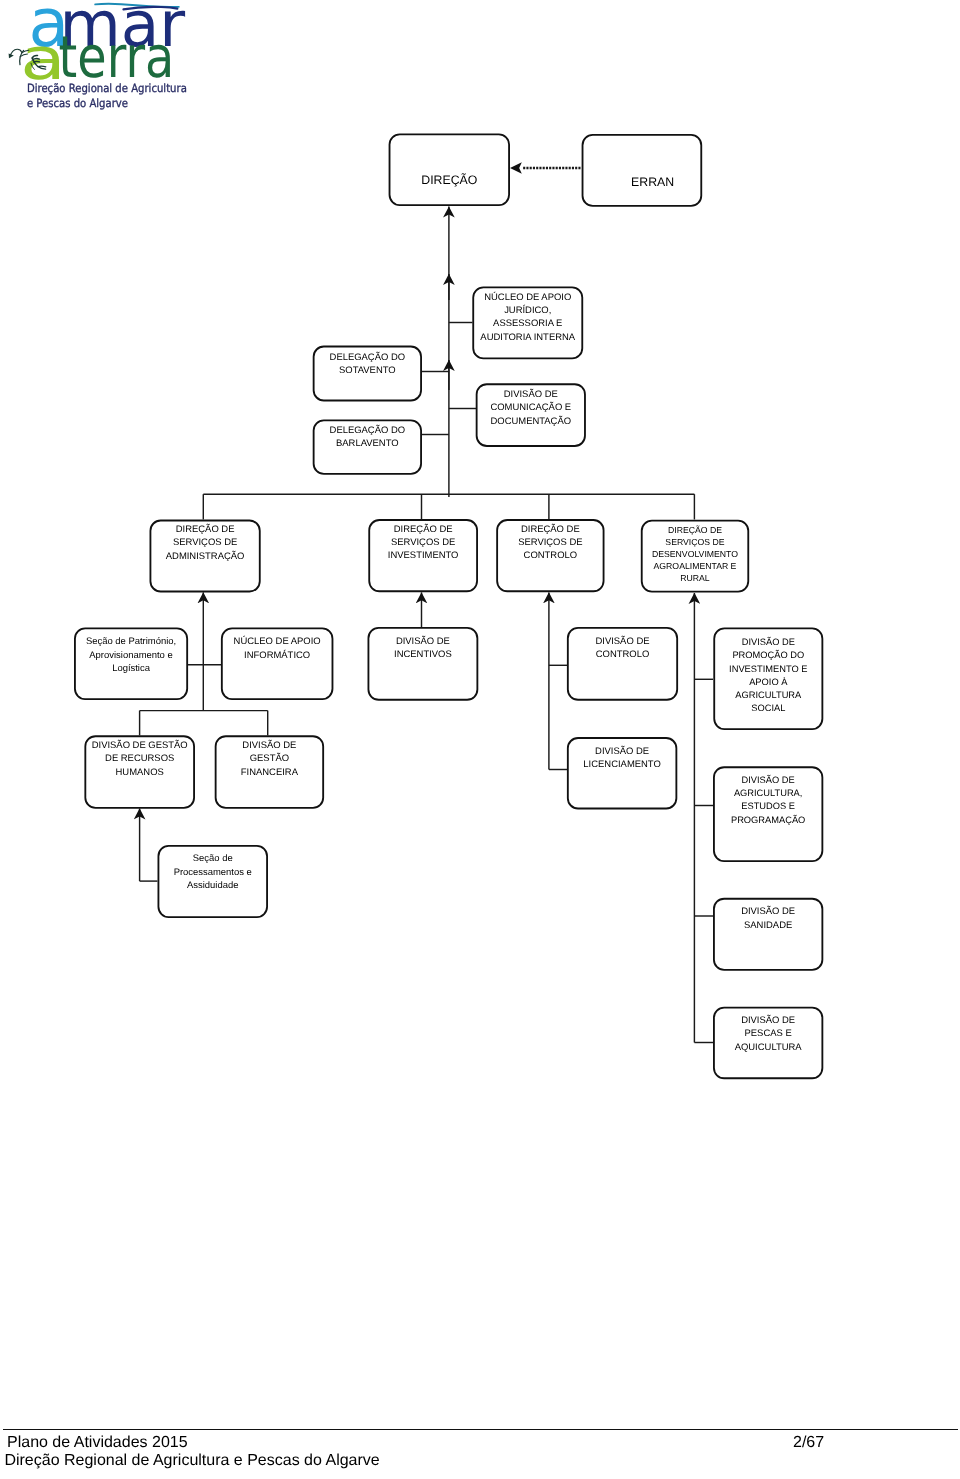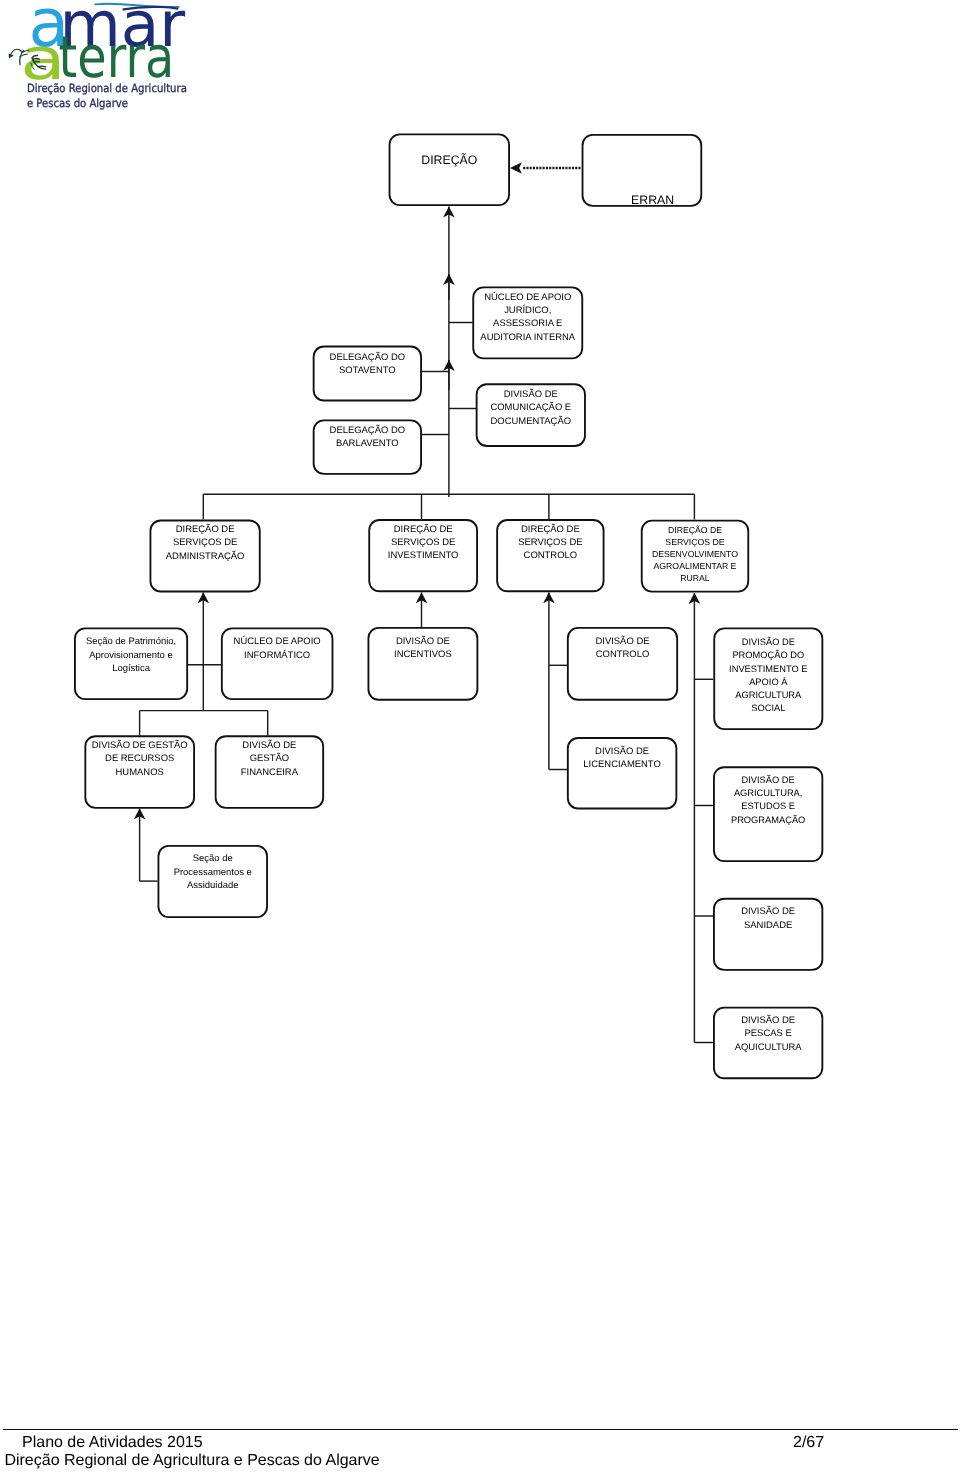--- a/index.html
+++ b/index.html
@@ -140,29 +140,29 @@
         <path d="M 694.4,1042.5 L 694.4,593.0" marker-end="url(#arr)"></path>
         <path d="M 694.4,679.3 L 713,679.3"></path>
         <path d="M 694.4,805.5 L 713,805.5"></path>
         <path d="M 694.4,916 L 713,916"></path>
         <path d="M 694.4,1042.5 L 713,1042.5"></path>
       </g>
   </svg>
 
   <div id="footrule"></div>
   <div id="footer">
-    <div class="footline" style="left:22px;top:1433.5px;">Plano de Atividades 2015</div>
+    <div class="footline" style="left:7px;top:1433.5px;">Plano de Atividades 2015</div>
     <div class="footline" style="left:4.4px;top:1451.5px;">Direção Regional de Agricultura e Pescas do Algarve</div>
     <div class="footline" style="left:793px;top:1433.5px;">2/67</div>
   </div>
 
 <div class="node" style="left: 388.6px; top: 133.4px; width: 121.4px; height: 72.6px; font-size: 12.3px; line-height: 13.3px; align-items: flex-start;">
-      <span style="padding-top: 21px;">DIREÇÃO</span>
-    </div>
-    <div class="node" style="left: 581.6px; top: 134px; width: 142px; height: 72.8px; font-size: 12.3px; line-height: 13.3px; align-items: flex-end;">
+      <span style="padding-top: 41px;">DIREÇÃO</span>
+    </div>
+    <div class="node" style="left: 581.6px; top: 134px; width: 142px; height: 72.8px; font-size: 12.3px; line-height: 13.3px; align-items: center;">
       <span style="padding-top: 23.5px;">ERRAN</span>
     </div>
     <div class="node" style="left: 472.3px; top: 286.4px; width: 110.9px; height: 72.9px; font-size: 9.45px; line-height: 13.25px; align-items: flex-start;">
       <span style="padding-top: 4.4px;">NÚCLEO DE APOIO<br>JURÍDICO,<br>ASSESSORIA E<br>AUDITORIA INTERNA</span>
     </div>
     <div class="node" style="left: 475.7px; top: 383.3px; width: 110.2px; height: 63.6px; font-size: 9.45px; line-height: 13.25px; align-items: flex-start;">
       <span style="padding-top: 4.8px;">DIVISÃO DE<br>COMUNICAÇÃO E<br>DOCUMENTAÇÃO</span>
     </div>
     <div class="node" style="left: 312.7px; top: 345.6px; width: 109.3px; height: 55.8px; font-size: 9.45px; line-height: 13.25px; align-items: flex-start;">
       <span style="padding-top: 5.3px;">DELEGAÇÃO DO<br>SOTAVENTO</span>

